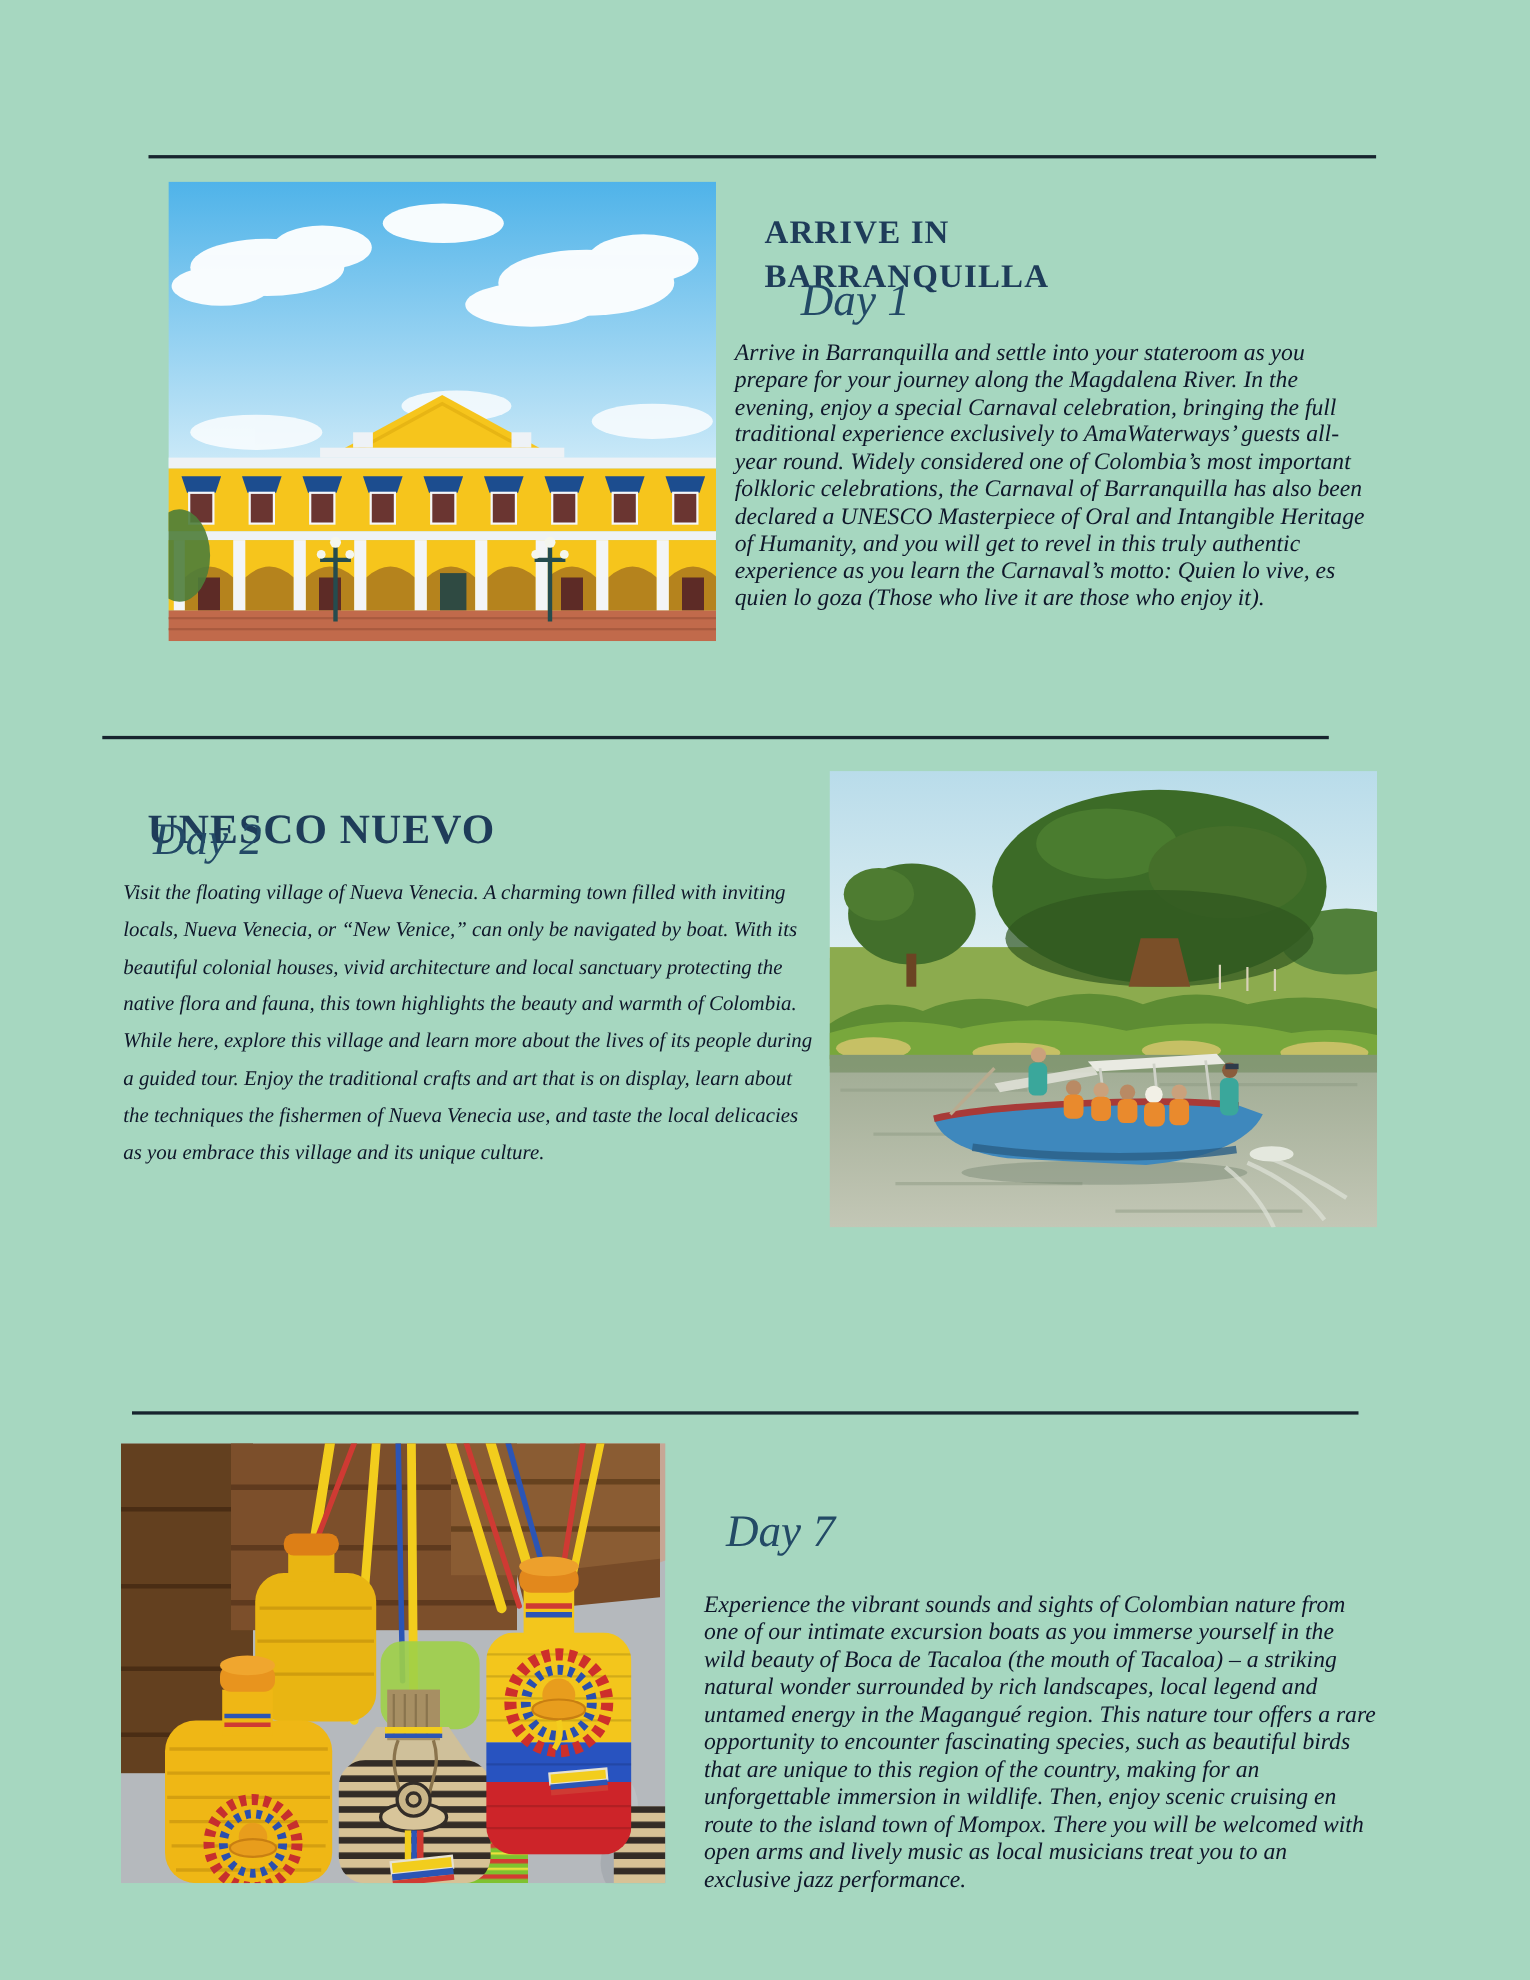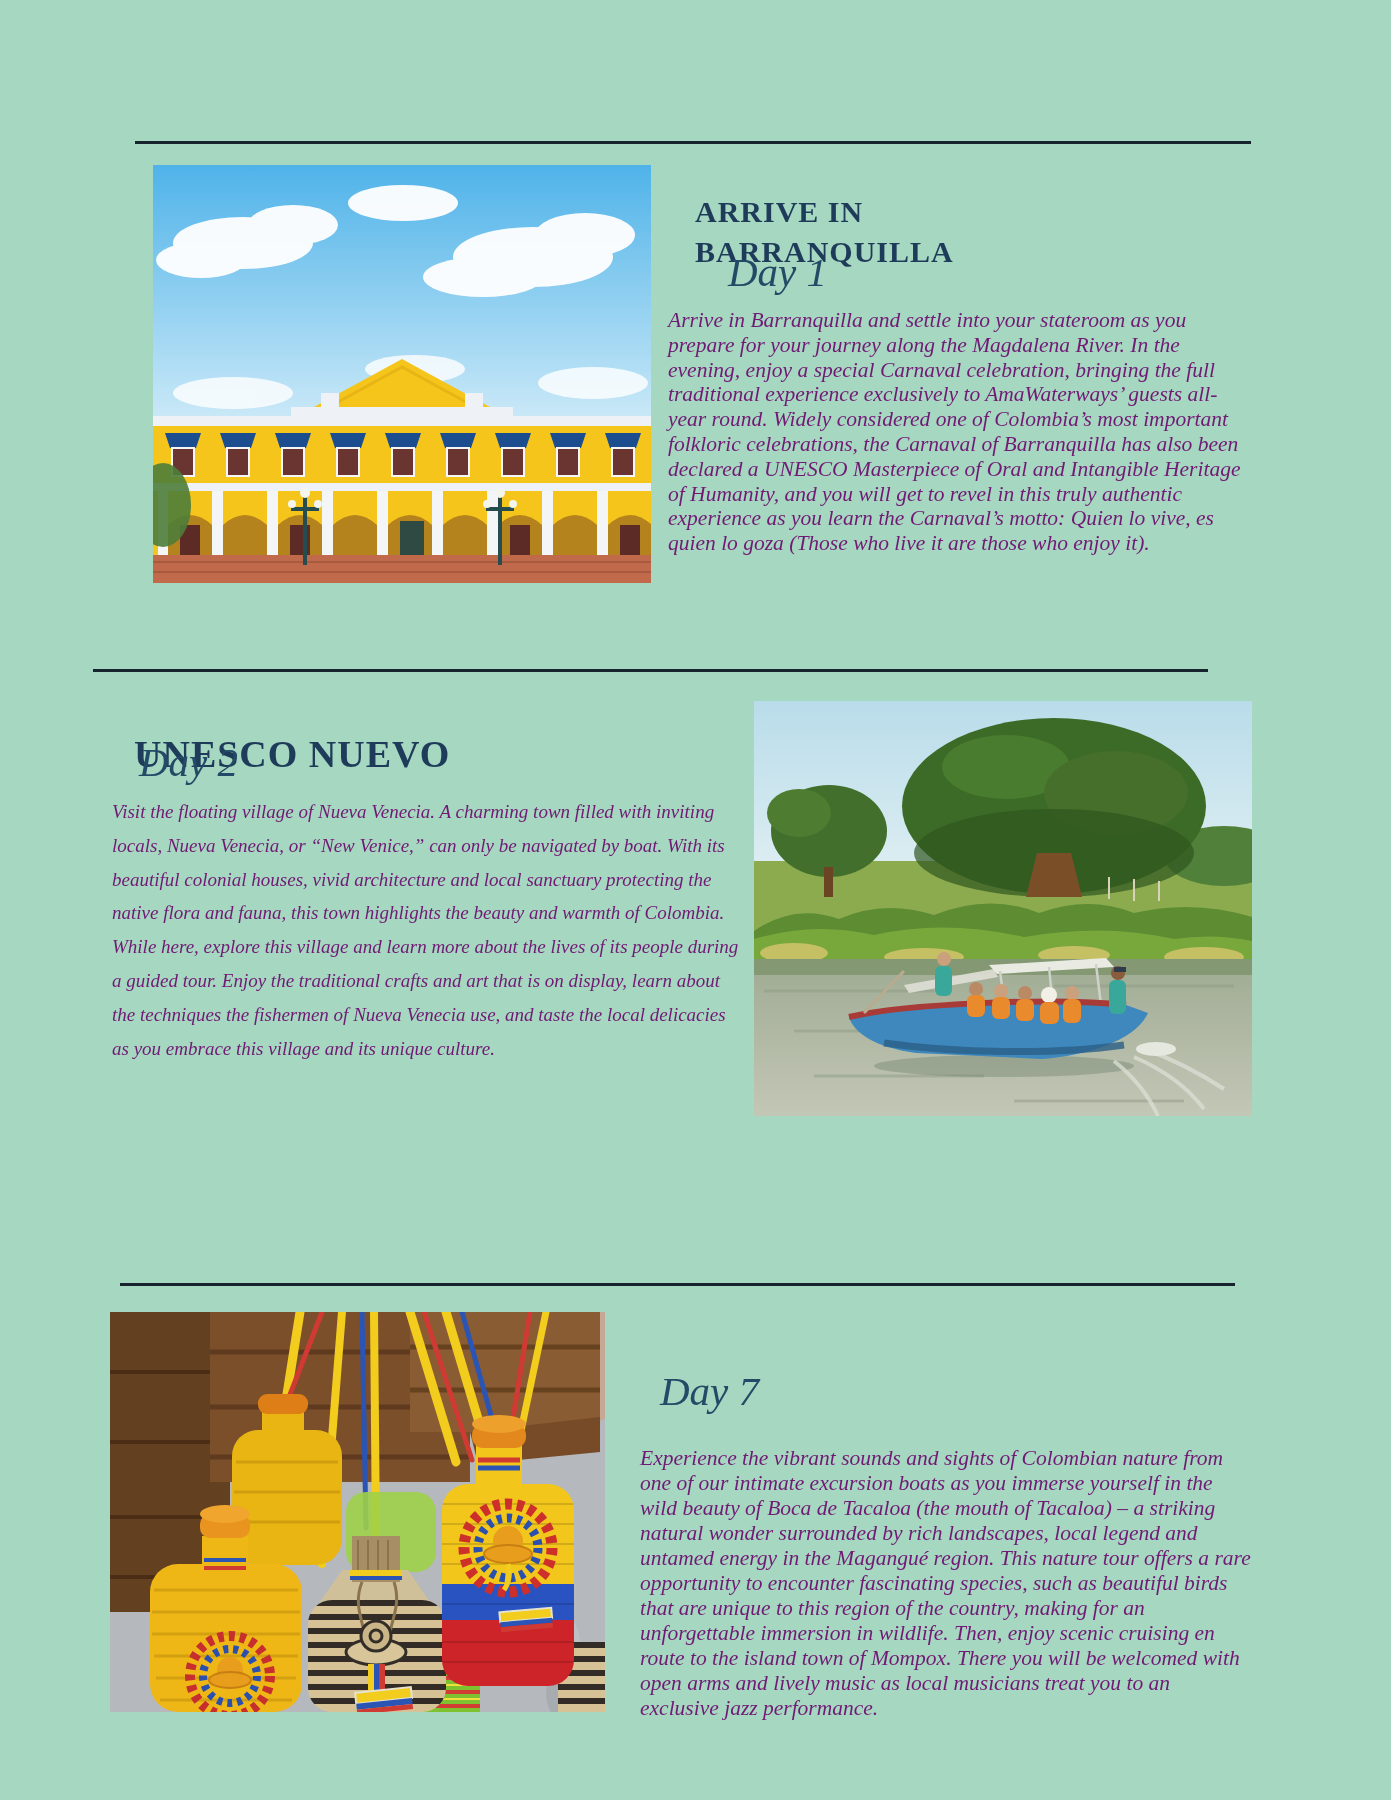--- a/index.html
+++ b/index.html
@@ -15,21 +15,21 @@
   .p2{left:754px;top:701px;width:498px;height:415px;}
   .p3{left:110px;top:1312px;width:495px;height:400px;}
   .title{position:absolute;font-weight:700;color:#1e3c59;letter-spacing:1px;}
   .t1{left:695px;top:167px;width:370px;font-size:30px;line-height:40px;}
   .t2{left:134px;top:700px;font-size:38px;line-height:44px;}
   .t3{left:641px;top:1314px;font-size:38px;line-height:44px;white-space:nowrap;}
   .day{position:absolute;font-style:italic;color:#234a66;font-size:41px;}
   .dy1{left:728px;top:248px;}
   .dy2{left:139px;top:738px;}
   .dy3{left:660px;top:1367px;}
-  .bodytext{position:absolute;font-style:italic;color:#701a75;margin:0;}
+  .bodytext{position:absolute;font-style:italic;color:#0f172a;margin:0;}
   .b1{left:668px;top:308px;width:574px;font-size:21.5px;line-height:24.8px;}
   .b2{left:112px;top:795px;width:630px;font-size:19px;line-height:33.8px;}
   .b3{left:640px;top:1446px;width:614px;font-size:21.5px;line-height:25px;}
 </style>
 </head>
 <body>
 
 <div class="page">
 
   <div class="divider d1"></div>

